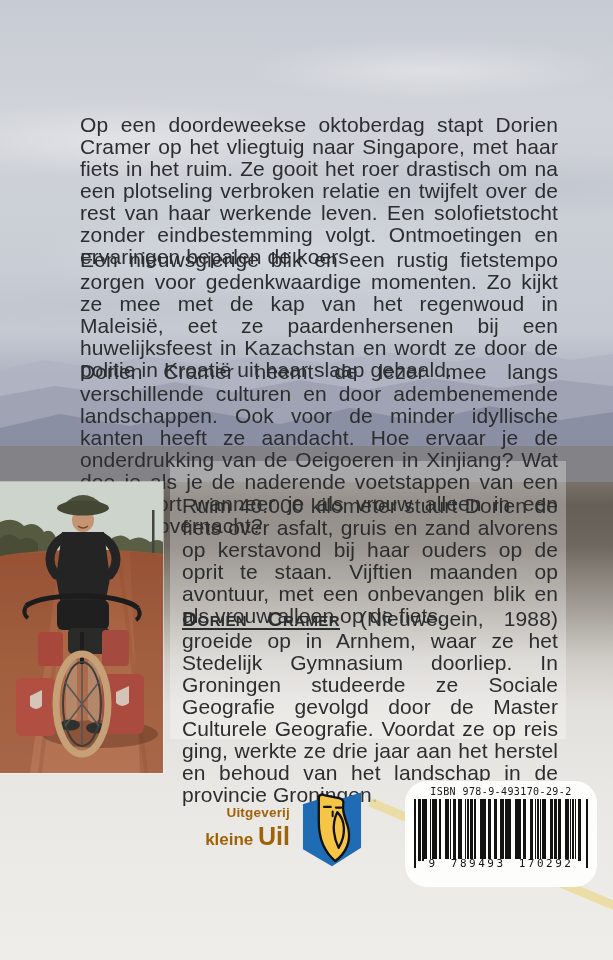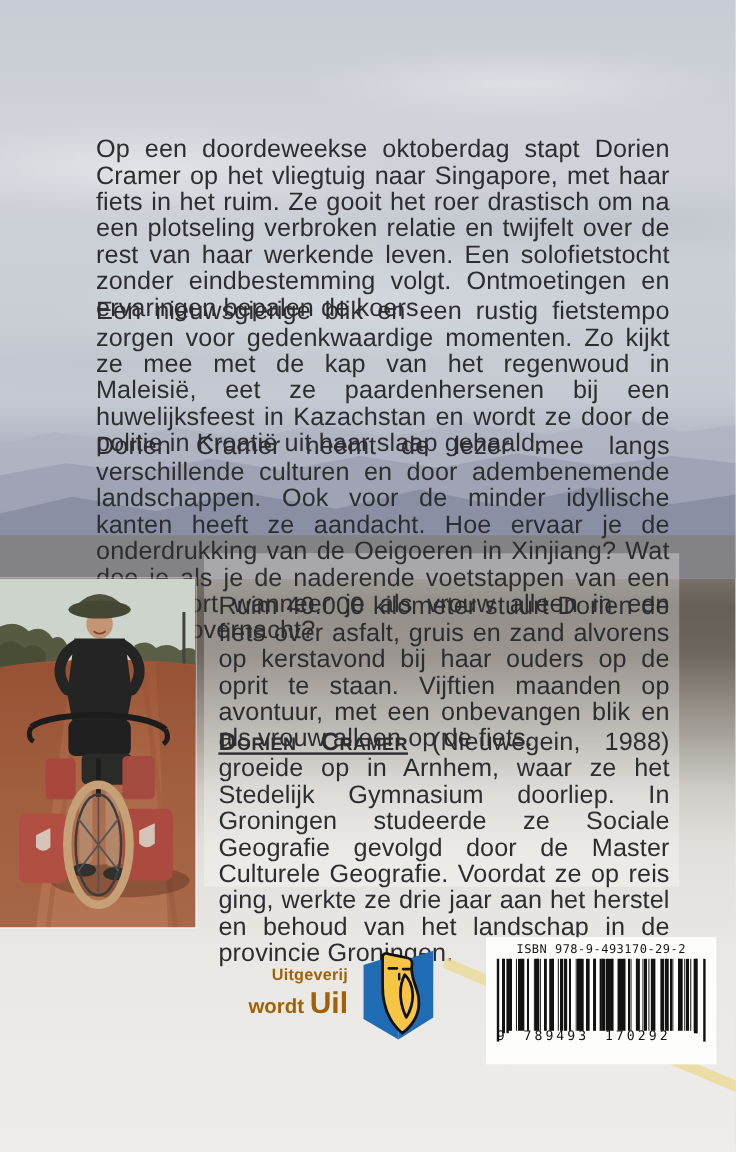--- a/index.html
+++ b/index.html
@@ -60,39 +60,39 @@
     color:#a16207;line-height:1.1;
   }
   .publisher .l1{font-size:13.5px;font-weight:bold;letter-spacing:.2px;display:block;margin-bottom:2px;}
   .publisher .l2{font-size:17px;font-weight:bold;}
   .publisher .l2 .big{font-size:25px;font-weight:bold;}
   .owl{position:absolute;left:299px;top:785px;width:66px;height:90px;}
 
   
   .barcode{
     position:absolute;left:405px;top:781px;width:192px;height:106px;
-    background:#fdfdfc;z-index:2;box-sizing:border-box;padding-top:5px;
+    background:#fdfdfc;z-index:2;box-sizing:border-box;padding-top:5px;border-radius:22px;
   }
   .isbn-label{
     font-family:"DejaVu Sans Mono",monospace;font-size:10px;letter-spacing:.4px;
     color:#161616;text-align:center;white-space:nowrap;
   }
   .bars-wrap{position:relative;margin:2px 9px 0 9px;height:70px;}
   .bars{
     position:absolute;left:4px;right:4px;top:0;height:62px;background-color:transparent;
     background-image:
       repeating-linear-gradient(90deg,#121212 0 2px,transparent 2px 7px),
       repeating-linear-gradient(90deg,#121212 0 3px,transparent 3px 12px),
       repeating-linear-gradient(90deg,#121212 0 1px,transparent 1px 5px);
     background-position:0 0,4px 0,2px 0;
   }
   .guard{position:absolute;top:0;width:2px;height:69px;background:#121212;}
   .guard.g1{left:0;} .guard.g2{left:50%;} .guard.g3{right:0;}
   .digits{
-    position:absolute;left:0;right:0;top:58px;
+    position:absolute;left:0;right:0;top:58px;text-align:center;
     font-family:"DejaVu Sans Mono",monospace;font-size:11px;color:#141414;
     letter-spacing:2.5px;word-spacing:4px;background:transparent;
   }
   .digits-bg{position:absolute;left:10px;right:10px;top:60px;height:12px;background:#fdfdfc;}
 
   
   .road-line{
     position:absolute;left:372px;top:798px;width:290px;height:9px;
     background:rgba(235,217,150,.8);transform:rotate(23deg);transform-origin:left top;z-index:1;
   }
@@ -175,21 +175,21 @@
         <ellipse cx="82" cy="222" rx="19" ry="42" fill="none" stroke="#3d3d3d" stroke-width="2"></ellipse>
         <line x1="82" y1="182" x2="82" y2="262" stroke="#555" stroke-width="1.5"></line>
         <line x1="65" y1="200" x2="99" y2="244" stroke="#555" stroke-width="1.5"></line>
         <line x1="99" y1="200" x2="65" y2="244" stroke="#555" stroke-width="1.5"></line>
       </g>
     </svg>
   </div>
 
   <div class="publisher">
     <span class="l1">Uitgeverij</span>
-    <span class="l2"><span>wordt </span><span class="big">Uil</span></span>
+    <span class="l2"><span>kleine </span><span class="big">Uil</span></span>
   </div>
   <svg class="owl" viewBox="0 0 100 130">
     <path d="M50,22 L94,8 L94,92 L50,120 Z" fill="#1f6cb4"></path>
     <path d="M6,26 L50,12 L50,120 L6,94 Z" fill="#1f6cb4"></path>
     <path d="M30,16 C30,12 34,10 38,12 L62,17 C66,18 68,22 67,27 C65,40 72,50 75,64 C79,86 68,102 55,112 C43,102 30,84 30,52 Z" fill="#f6c545" stroke="#111" stroke-width="3.5" stroke-linejoin="round"></path>
     <path d="M58,38 C70,50 72,72 60,92 C54,80 48,58 58,38 Z" fill="#f6c545" stroke="#111" stroke-width="3.5" stroke-linejoin="round"></path>
     <line x1="38" y1="30" x2="48" y2="30" stroke="#111" stroke-width="3.5" stroke-linecap="round"></line>
     <line x1="56" y1="31" x2="64" y2="31" stroke="#111" stroke-width="3.5" stroke-linecap="round"></line>
     <line x1="51" y1="37" x2="51" y2="44" stroke="#111" stroke-width="3" stroke-linecap="round"></line>
   </svg>

